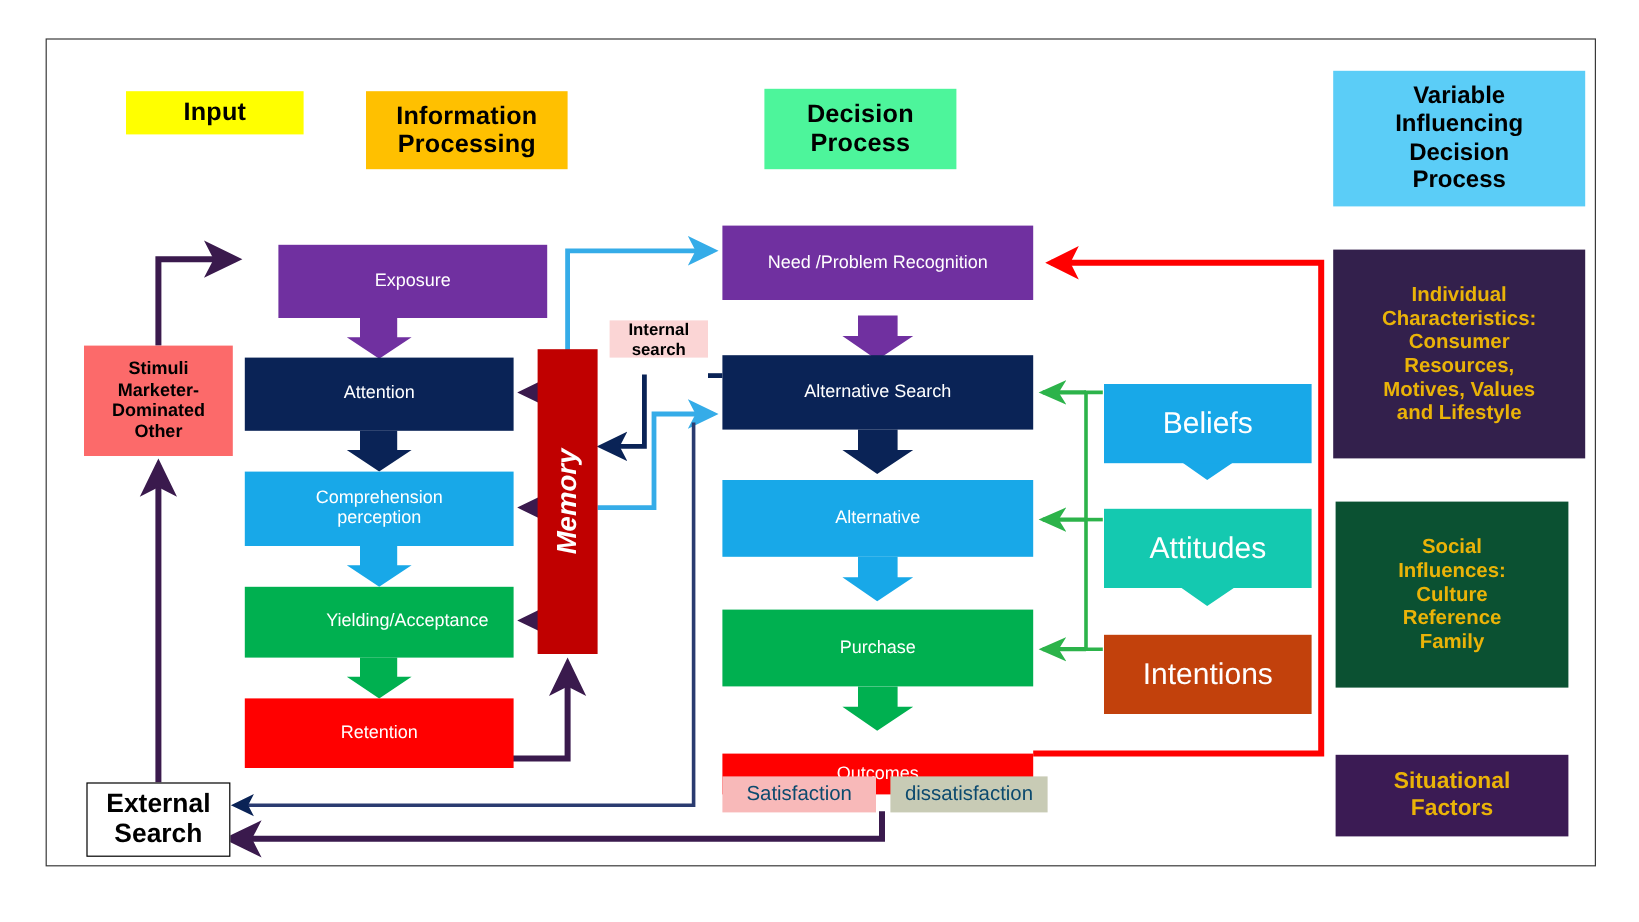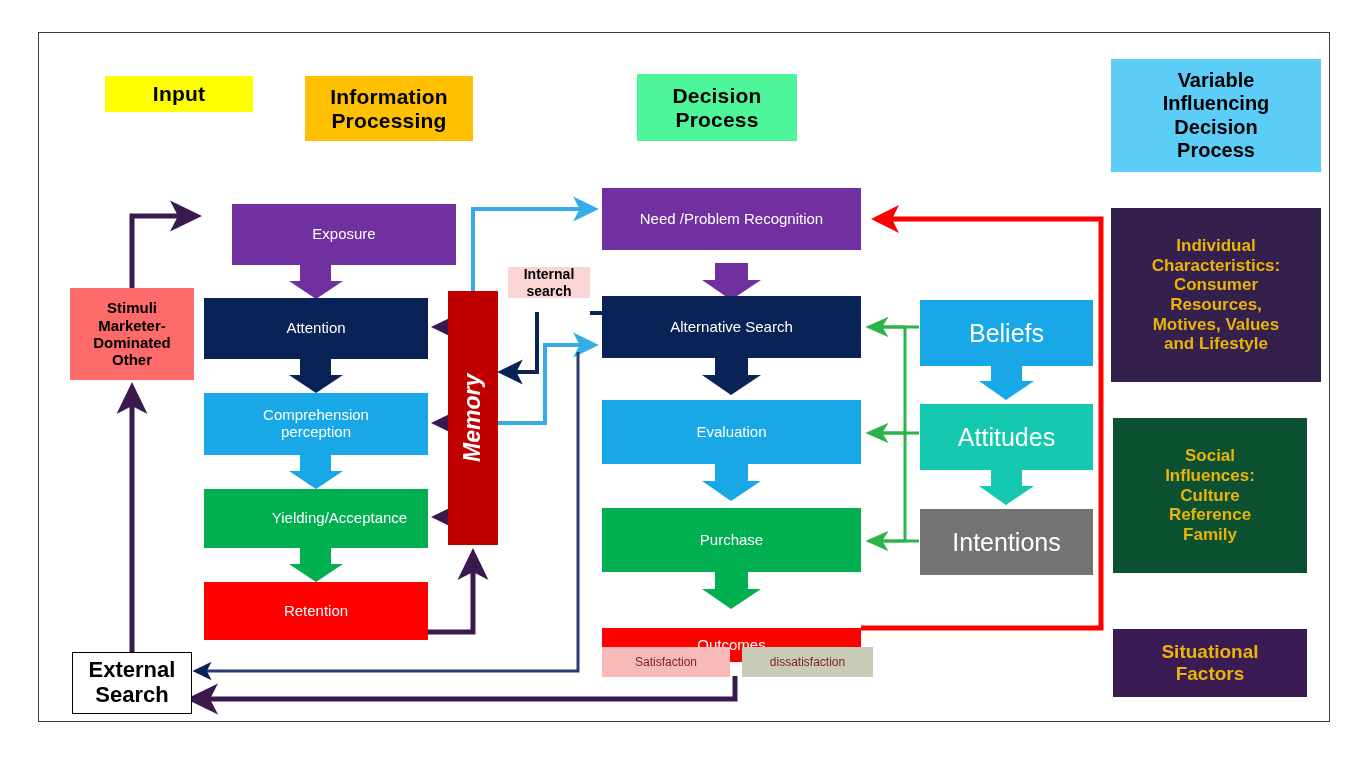--- a/index.html
+++ b/index.html
@@ -53,21 +53,21 @@
     font-size: 21px;
     letter-spacing: 0.2px;
   }
 
   
   .flowbox {
     color: #ffffff;
     font-size: 15px;
     font-weight: normal;
   }
-  .flowbox.big { font-size: 25px; }
+  .flowbox.big { font-size: 25px; margin-top: 20px; }
 
   
   .panel {
     font-weight: bold;
     font-size: 17px;
     line-height: 1.16;
   }
   .panel.dark { color: #eab308; }
   .panel.light { color: #000000; }
 
@@ -81,22 +81,22 @@
     transform: rotate(-90deg);
     white-space: nowrap;
   }
 
   .outcome-sub {
     position: absolute;
     box-sizing: border-box;
     display: flex;
     align-items: center;
     justify-content: center;
-    color: #7f1d1d;
-    font-size: 12px;
+    color: #0c4a6e;
+    font-size: 17px;
   }
 
   .ext-search {
     background: #ffffff;
     border: 1.6px solid #000000;
     color: #000000;
     font-weight: bold;
     font-size: 22px;
   }
 </style>
@@ -251,35 +251,35 @@
     <span class="memory-label">Memory</span>
   </div>
 
   <div class="box panel light" style="left:508px; top:267px; width:82px; height:31px; background:#FBD5D5; white-space:pre-line; font-size:14px;">Internal
 search</div>
 
   <div class="box flowbox" style="left:602px; top:188px; width:259px; height:62px; background:#7030A0;">Need /Problem Recognition</div>
 
   <div class="box flowbox" style="left:602px; top:296px; width:259px; height:62px; background:#0A2356;">Alternative Search</div>
 
-  <div class="box flowbox" style="left:602px; top:400px; width:259px; height:64px; background:#18A8E8;">Evaluation</div>
+  <div class="box flowbox" style="left:602px; top:400px; width:259px; height:64px; background:#18A8E8;">Alternative</div>
 
   <div class="box flowbox" style="left:602px; top:508px; width:259px; height:64px; background:#00B050;">Purchase</div>
 
   <div class="box flowbox" style="left:602px; top:628px; width:259px; height:34px; background:#FF0000;text-align:right;">Outcomes</div>
 
   <div class="outcome-sub" style="left:602px; top:647px; width:128px; height:30px; background:#F8B9B9;">Satisfaction</div>
 
   <div class="outcome-sub" style="left:730px; top:647px; width:131px; height:30px; background:#C8CBB5;margin-left:12px;">dissatisfaction</div>
 
   <div class="box flowbox big" style="left:920px; top:300px; width:173px; height:66px; background:#18A8E8;">Beliefs</div>
 
   <div class="box flowbox big" style="left:920px; top:404px; width:173px; height:66px; background:#14C9B0;">Attitudes</div>
 
-  <div class="box flowbox big" style="left:920px; top:509px; width:173px; height:66px; background:#737373;">Intentions</div>
+  <div class="box flowbox big" style="left:920px; top:509px; width:173px; height:66px; background:#c2410c;">Intentions</div>
 
   <div class="box panel light" style="left:1111px; top:59px; width:210px; height:113px; background:#5BCDF7; white-space:pre-line; font-size:20px;">Variable
 Influencing
 Decision
 Process</div>
 
   <div class="box panel dark" style="left:1111px; top:208px; width:210px; height:174px; background:#33204C; white-space:pre-line; font-size:17px;">Individual
 Characteristics:
 Consumer
 Resources,

